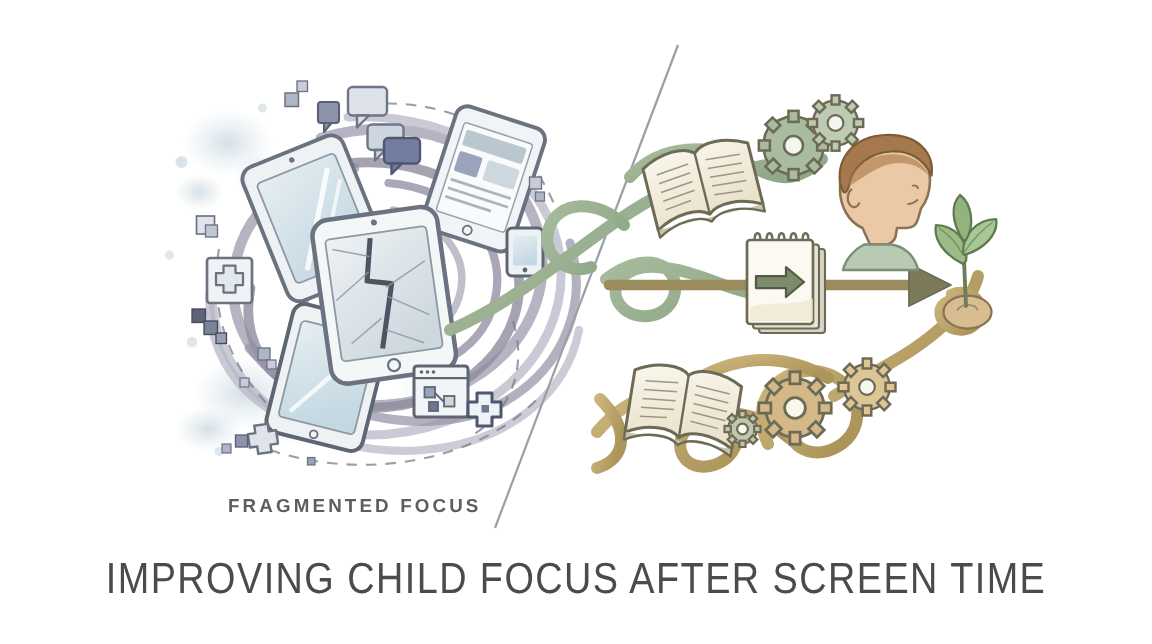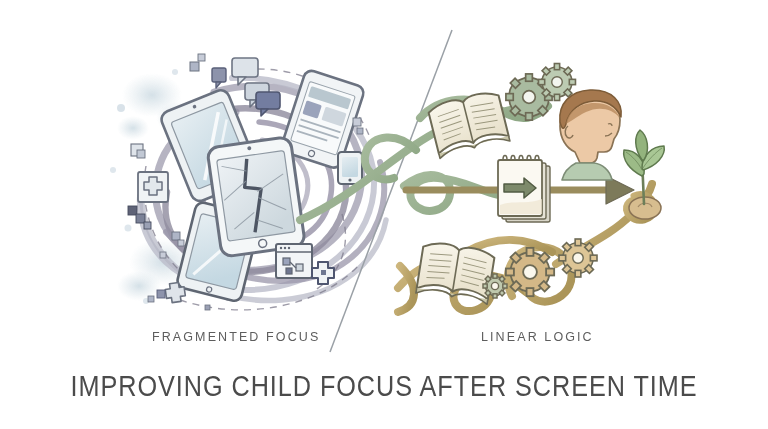--- a/index.html
+++ b/index.html
@@ -36,21 +36,21 @@
     height: 429px;
     pointer-events: none;
   }
   .side-label {
     position: absolute;
     font-family: "Liberation Sans", sans-serif;
     font-size: 12.5px;
     letter-spacing: 2.1px;
     color: #5d5d5d;
     white-space: nowrap;
-    font-weight: 400;
+    font-weight: 700;
   }
   #label-left  { left: 152px; top: 330px; }
   #label-right { left: 481px; top: 330px; }
 
   #main-title {
     position: absolute;
     left: 0;
     top: 370px;
     width: 768px;
     text-align: center;
@@ -419,17 +419,16 @@
         <path d="M643 170 C656 166 666 156 664 146 C652 146 642 156 642 168 Z" fill="#a9c795" stroke="#5f7a4e" stroke-width="1.5" stroke-linejoin="round"></path>
         <path d="M642 160 C634 148 634 136 640 130 C648 136 650 150 644 160 Z" fill="#93b37d" stroke="#5f7a4e" stroke-width="1.5" stroke-linejoin="round"></path>
         <path d="M626 152 C632 156 638 162 642 170" fill="none" stroke="#5f7a4e" stroke-width="0.9" opacity="0.7"></path>
         <path d="M662 148 C656 152 648 160 643 168" fill="none" stroke="#5f7a4e" stroke-width="0.9" opacity="0.7"></path>
       </g>
     </g>
   </svg>
 
   <div class="caption-layer">
     <div class="side-label" id="label-left">FRAGMENTED FOCUS</div>
-    <div class="side-label" id="label-right">LINEAR LOGIC</div>
     <div id="main-title">IMPROVING CHILD FOCUS AFTER SCREEN TIME</div>
   </div>
 
 </div>
 
 </body></html>

